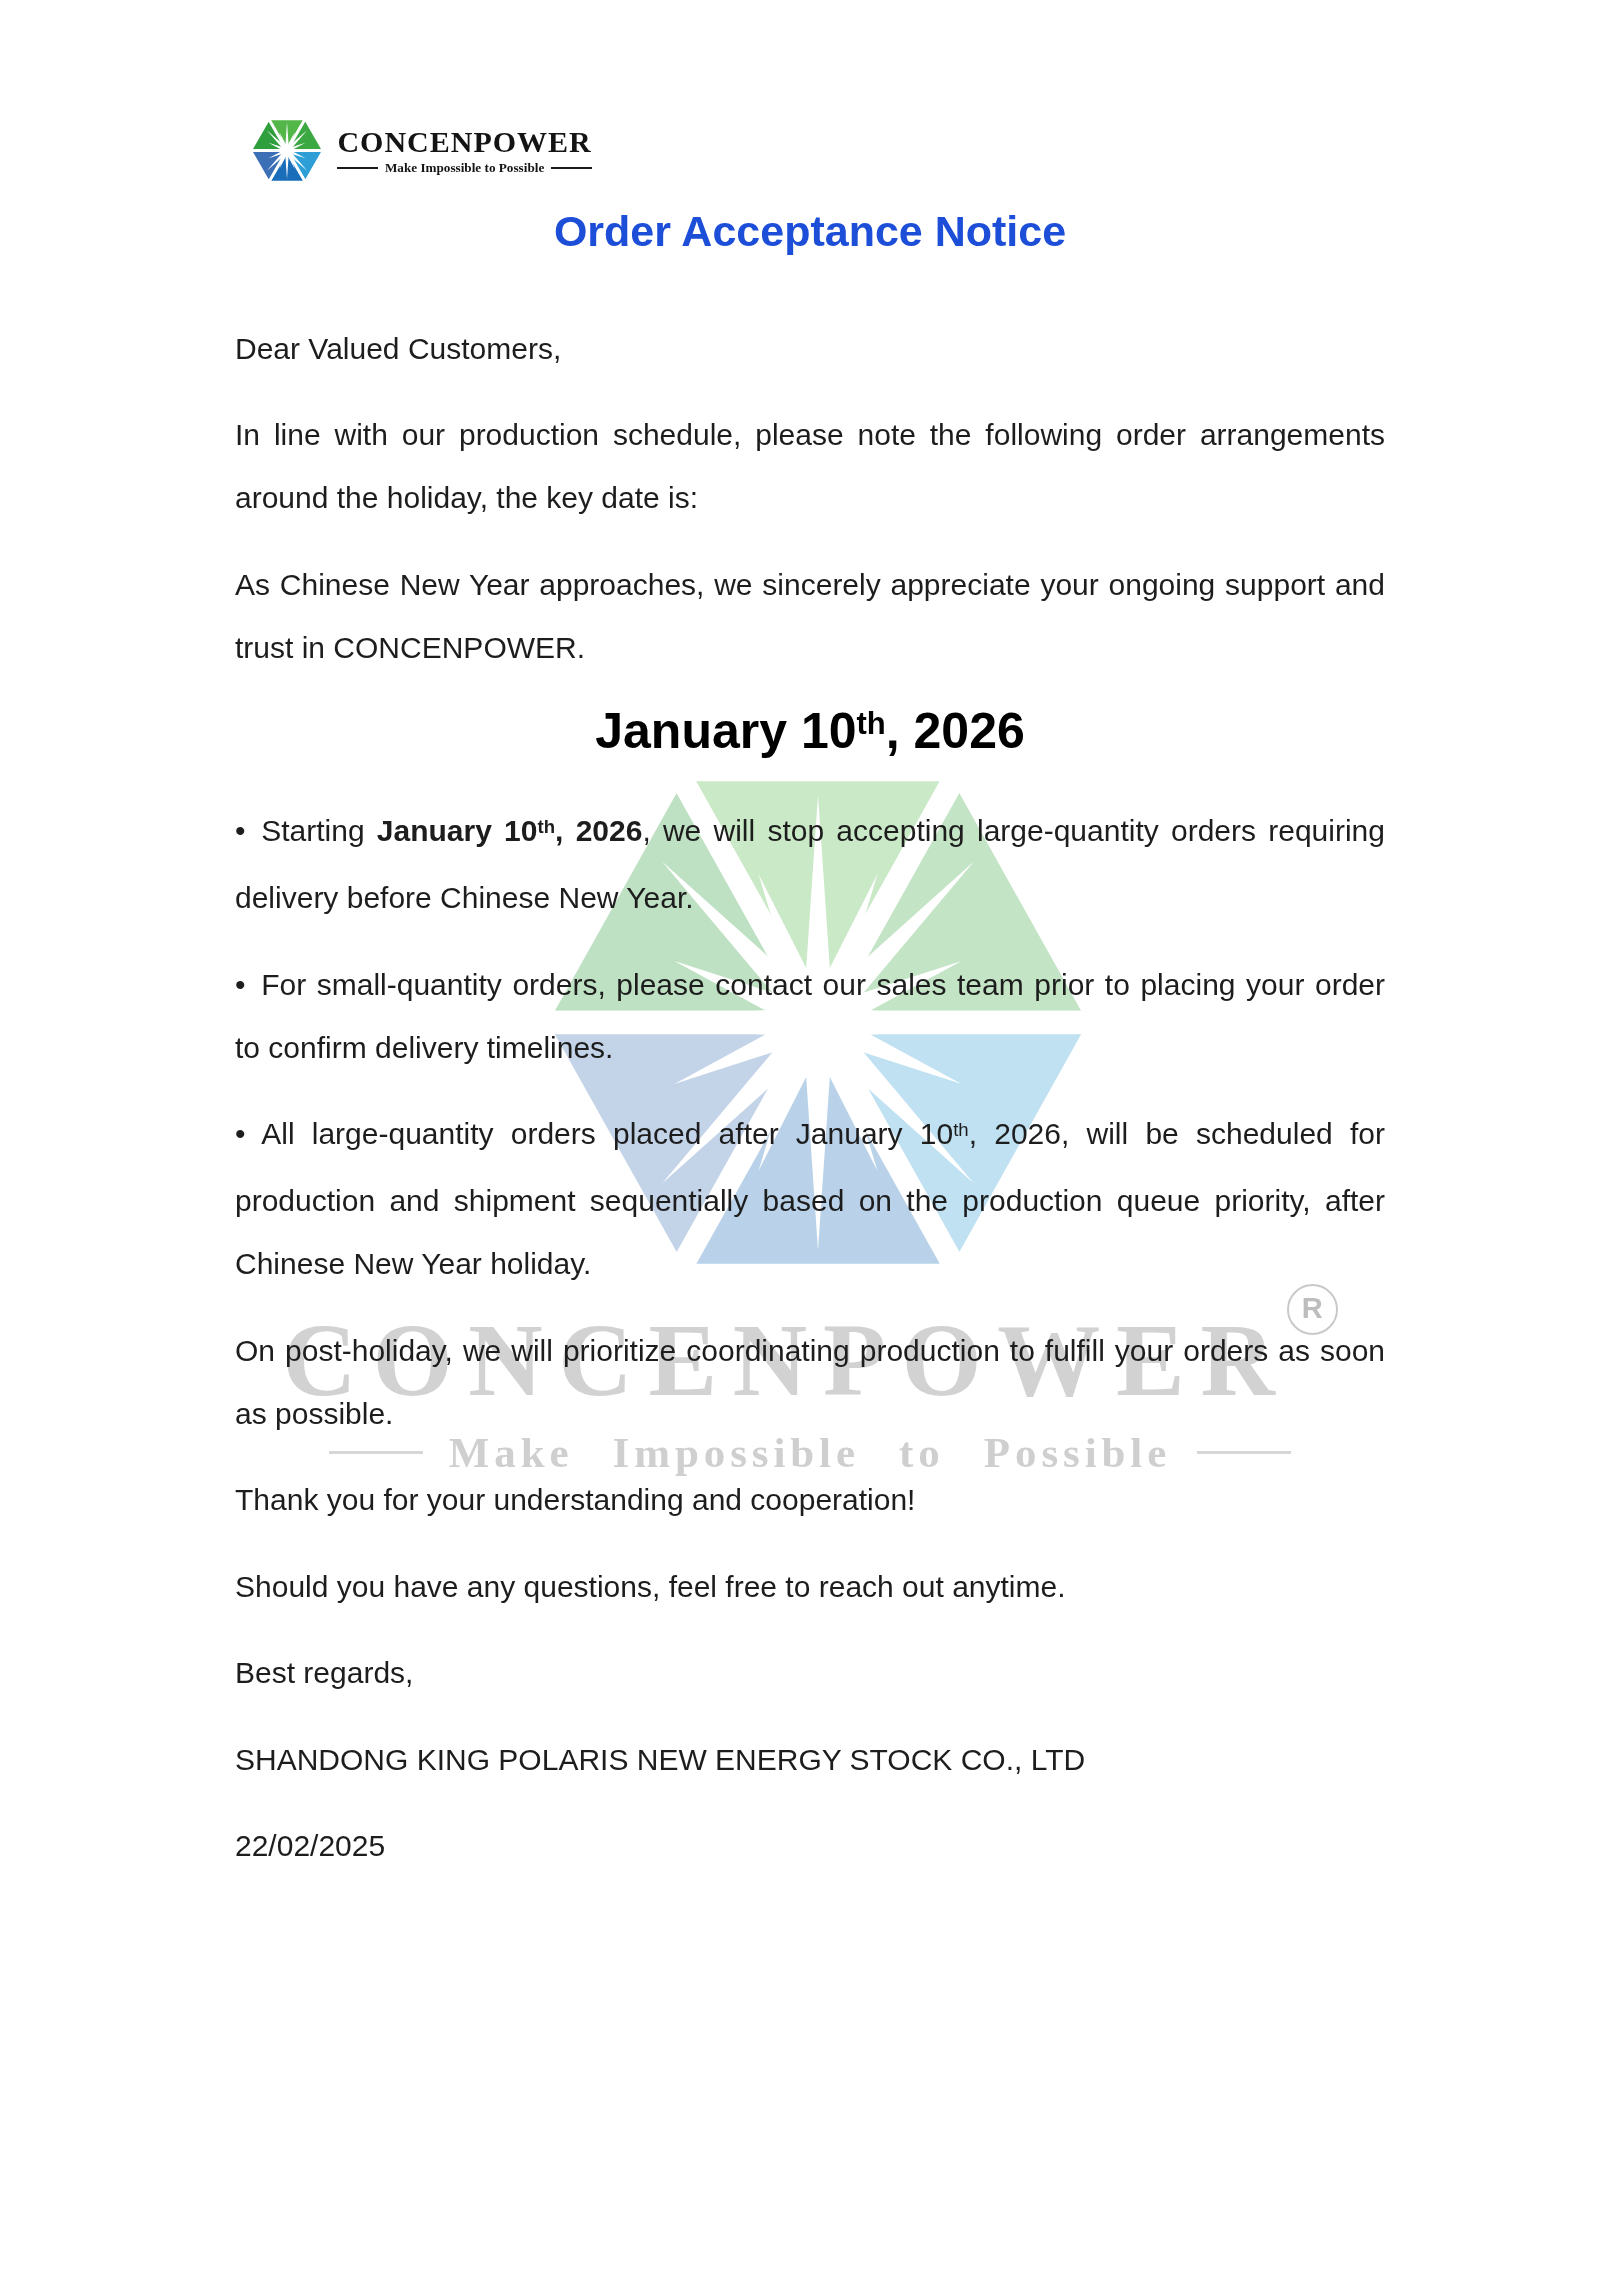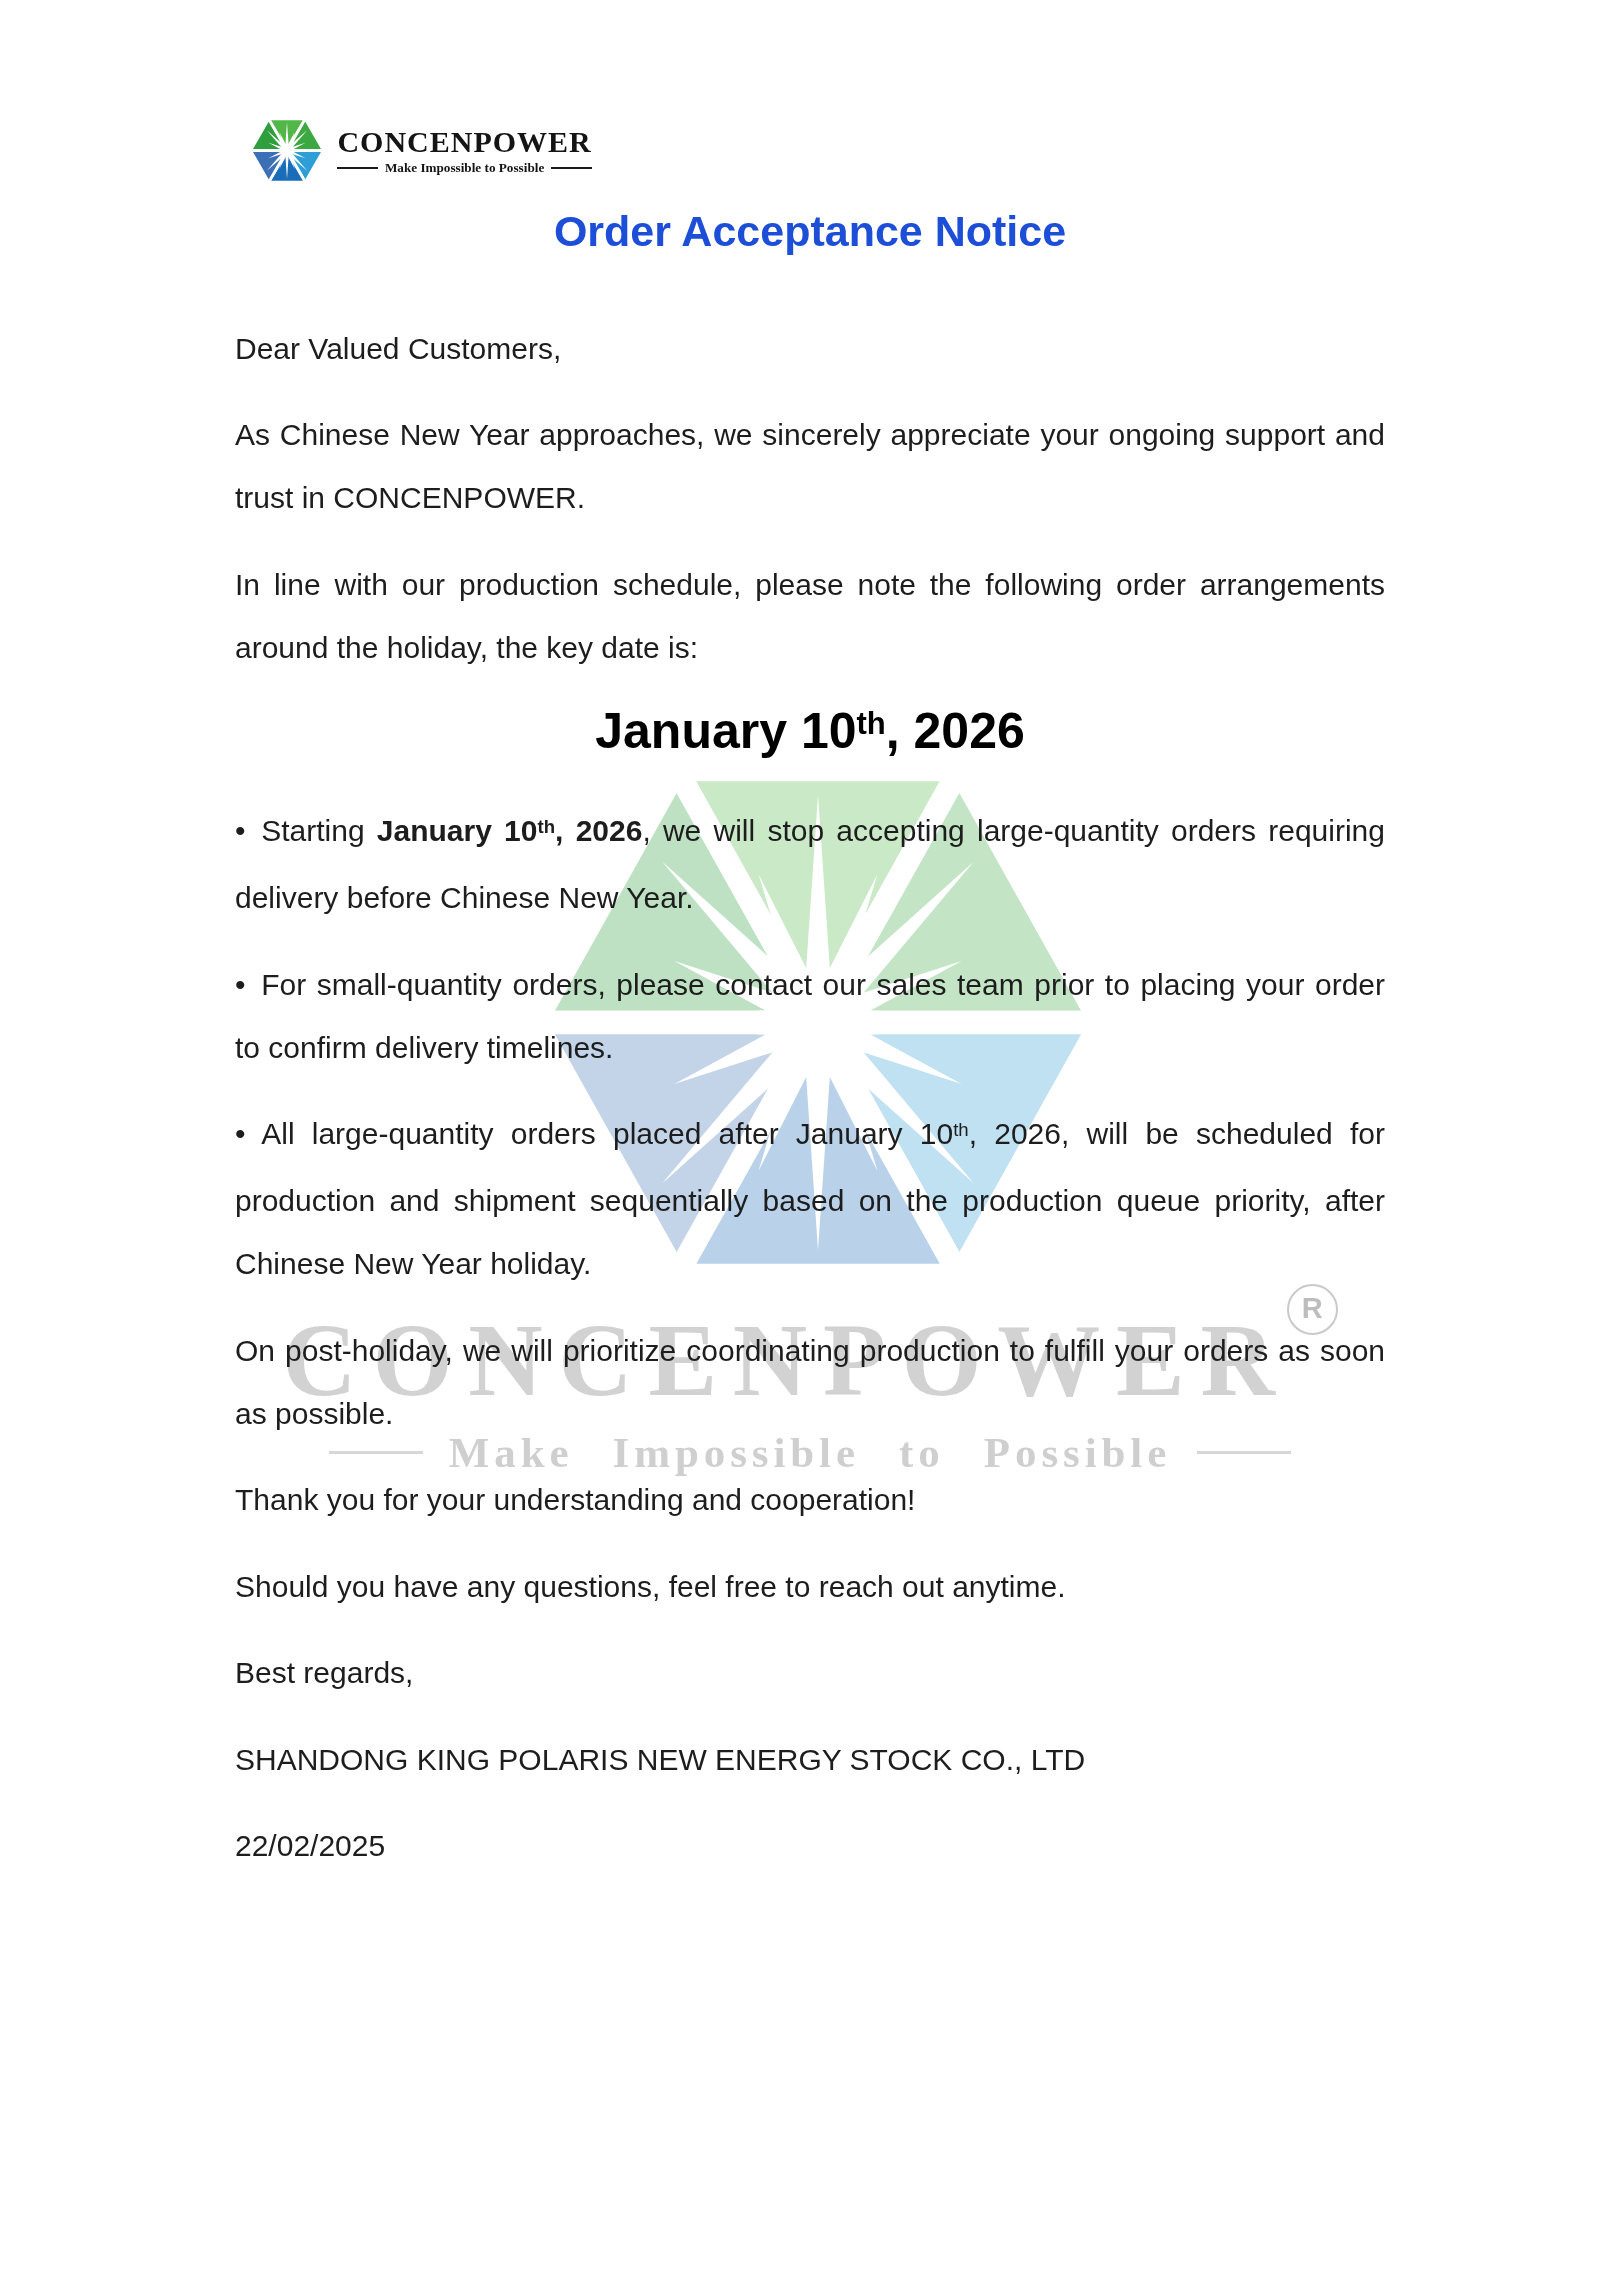--- a/index.html
+++ b/index.html
@@ -113,23 +113,23 @@
           <span>Make Impossible to Possible</span>
           <span class="tg-line"></span>
         </span>
       </div>
     </div>
 
     <h1 class="doc-title">Order Acceptance Notice</h1>
 
     <p class="para">Dear Valued Customers,</p>
 
+    <p class="para">In line with our production schedule, please note the following order arrangements around the holiday, the key date is:</p>
+
     <p class="para">As Chinese New Year approaches, we sincerely appreciate your ongoing support and trust in CONCENPOWER.</p>
-
-    <p class="para">In line with our production schedule, please note the following order arrangements around the holiday, the key date is:</p>
 
     <h2 class="key-date"><span>January 10</span><sup class="sp">th</sup><span>, 2026</span></h2>
 
     <p class="para"><span class="bullet-marker">•</span><span>Starting </span><b><span>January 10</span><sup class="sp">th</sup><span>, 2026</span></b><span>, we will stop accepting large-quantity orders requiring delivery before Chinese New Year.</span></p>
 
     <p class="para"><span class="bullet-marker">•</span><span>For small-quantity orders, please contact our sales team prior to placing your order to confirm delivery timelines.</span></p>
 
     <p class="para"><span class="bullet-marker">•</span><span>All large-quantity orders placed after January 10</span><sup class="sp">th</sup><span>, 2026, will be scheduled for production and shipment sequentially based on the production queue priority, after Chinese New Year holiday.</span></p>
 
     <p class="para">On post-holiday, we will prioritize coordinating production to fulfill your orders as soon as possible.</p>

